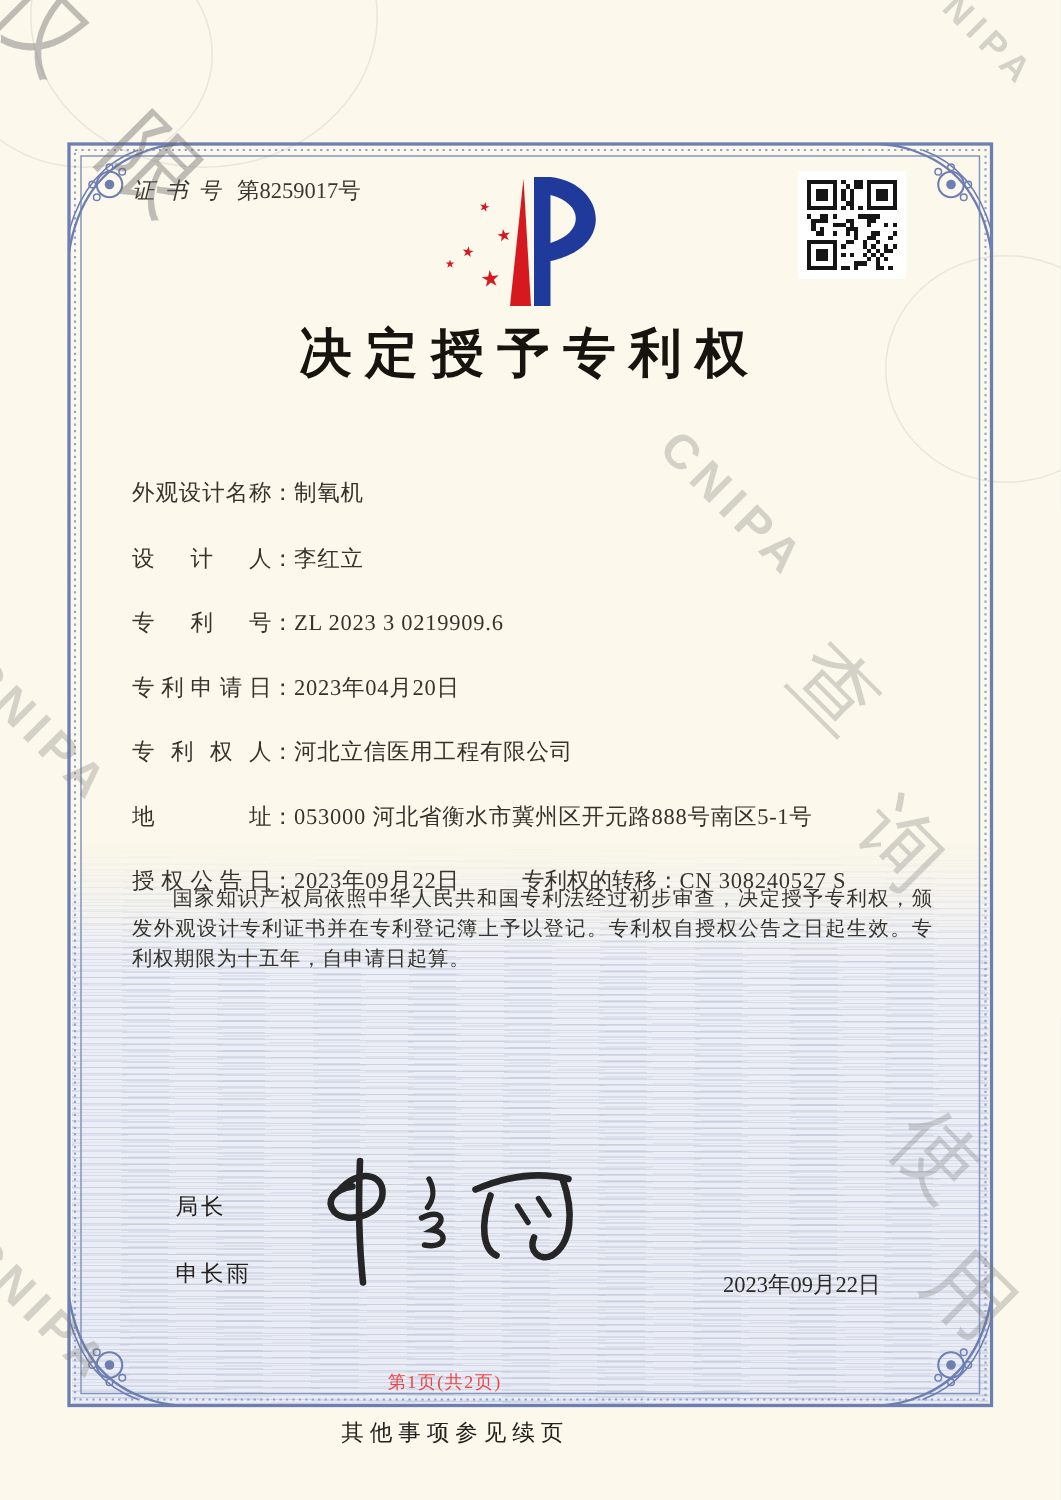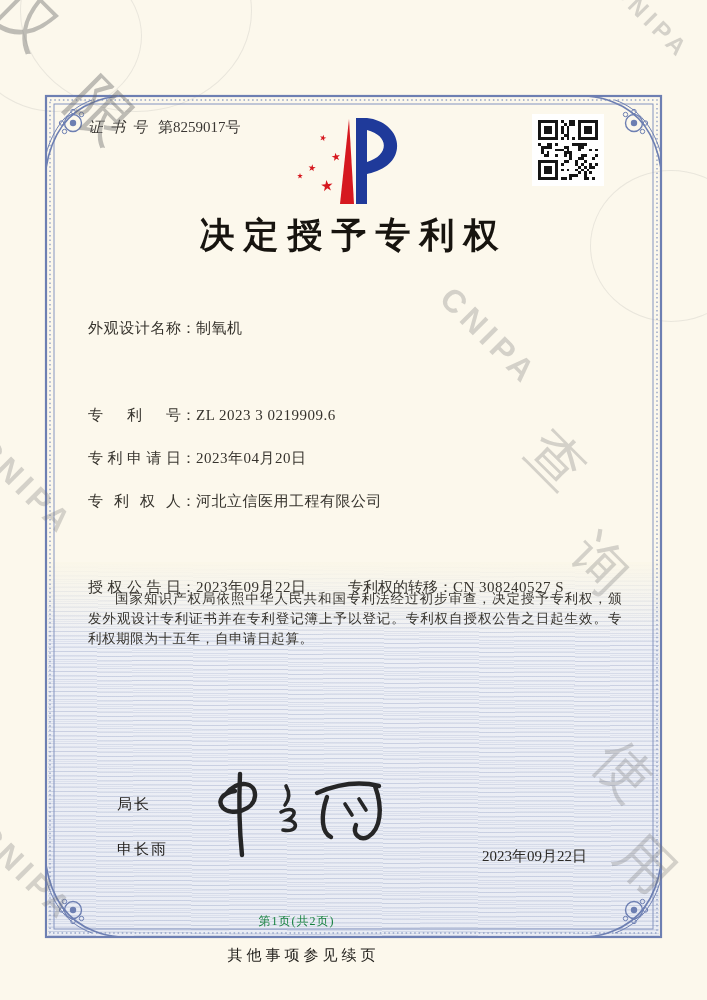--- a/index.html
+++ b/index.html
@@ -53,21 +53,21 @@
   .para{
     position:absolute;left:88px;width:534px;font-size:13.5px;line-height:20px;
     text-indent:2em;color:#36332d;text-align:justify;letter-spacing:.6px;
   }
   
   .sig-title{position:absolute;left:117px;top:795px;font-size:15px;font-family:Liberation Sans, sans-serif;color:#24221f;letter-spacing:2px;}
   .sig-name{position:absolute;left:117px;top:828px;font-size:15px;font-family:"Liberation Sans",sans-serif;color:#24221f;letter-spacing:2px;margin-top:12px;}
   .sig-hand{position:absolute;left:198px;top:766px;}
   .sig-date{position:absolute;left:482px;top:847px;font-size:15px;color:#2c2a26;}
   
-  .page-num{position:absolute;left:0;top:913px;width:593px;text-align:center;font-size:12px;color:#15803d;letter-spacing:1px;}
+  .page-num{position:absolute;left:0;top:913px;width:593px;text-align:center;font-size:12px;color:#ef4444;letter-spacing:1px;}
   .cont-note{position:absolute;left:0;top:946px;width:607px;text-align:center;font-size:15px;color:#23211d;letter-spacing:4px;}
 </style>
 </head>
 <body>
 
 <div class="page">
 
   <div class="arc" style="left:-30px;top:-40px;width:170px;height:150px;"></div>
   <div class="arc" style="left:20px;top:-90px;width:230px;height:200px;"></div>
   <div class="arc" style="left:590px;top:170px;width:160px;height:150px;"></div>
@@ -131,28 +131,34 @@
     <svg id="qr-svg" width="60" height="60" viewBox="0 0 21 21" shape-rendering="crispEdges">
         <path d="M8,0h1v1h-1zM11,0h1v1h-1zM12,0h1v1h-1zM9,1h1v1h-1zM11,1h1v1h-1zM12,1h1v1h-1zM8,2h1v1h-1zM10,2h1v1h-1zM8,3h1v1h-1zM10,3h1v1h-1zM8,4h1v1h-1zM10,4h1v1h-1zM9,5h1v1h-1zM10,5h1v1h-1zM8,6h1v1h-1zM10,6h1v1h-1zM12,6h1v1h-1zM0,8h1v1h-1zM3,8h1v1h-1zM4,8h1v1h-1zM6,8h1v1h-1zM12,8h1v1h-1zM13,8h1v1h-1zM14,8h1v1h-1zM15,8h1v1h-1zM16,8h1v1h-1zM1,9h1v1h-1zM2,9h1v1h-1zM3,9h1v1h-1zM4,9h1v1h-1zM9,9h1v1h-1zM10,9h1v1h-1zM14,9h1v1h-1zM15,9h1v1h-1zM1,10h1v1h-1zM6,10h1v1h-1zM7,10h1v1h-1zM8,10h1v1h-1zM10,10h1v1h-1zM14,10h1v1h-1zM18,10h1v1h-1zM20,10h1v1h-1zM1,11h1v1h-1zM3,11h1v1h-1zM9,11h1v1h-1zM10,11h1v1h-1zM11,11h1v1h-1zM2,12h1v1h-1zM3,12h1v1h-1zM6,12h1v1h-1zM9,12h1v1h-1zM11,12h1v1h-1zM15,12h1v1h-1zM16,12h1v1h-1zM20,12h1v1h-1zM11,13h1v1h-1zM14,13h1v1h-1zM15,13h1v1h-1zM19,13h1v1h-1zM9,14h1v1h-1zM10,14h1v1h-1zM13,14h1v1h-1zM16,14h1v1h-1zM8,15h1v1h-1zM13,15h1v1h-1zM15,15h1v1h-1zM18,15h1v1h-1zM20,15h1v1h-1zM14,16h1v1h-1zM16,16h1v1h-1zM18,16h1v1h-1zM19,16h1v1h-1zM8,17h1v1h-1zM10,17h1v1h-1zM13,17h1v1h-1zM15,17h1v1h-1zM17,17h1v1h-1zM14,18h1v1h-1zM16,18h1v1h-1zM18,18h1v1h-1zM11,19h1v1h-1zM12,19h1v1h-1zM13,19h1v1h-1zM16,19h1v1h-1zM8,20h1v1h-1zM9,20h1v1h-1zM11,20h1v1h-1zM16,20h1v1h-1zM17,20h1v1h-1zM19,20h1v1h-1zM0,0h7v7h-7z M1,1h5v5h-5z M2,2h3v3h-3zM14,0h7v7h-7z M15,1h5v5h-5z M16,2h3v3h-3zM0,14h7v7h-7z M1,15h5v5h-5z M2,16h3v3h-3z" fill="#151515" fill-rule="evenodd"></path>
       </svg>
   </div>
 
   <div class="doc-title">决定授予专利权</div>
 
   <div class="frow" style="top:292px">
     <span class="flabel">外观设计名称</span><span>：</span><span class="fvalue">制氧机</span>
   </div>
+  <div class="frow" style="top:336px">
+    <span class="flabel">设计人</span><span>：</span><span class="fvalue">李红立</span>
+  </div>
   <div class="frow" style="top:379px">
     <span class="flabel">专利号</span><span>：</span><span class="fvalue">ZL 2023 3 0219909.6</span>
   </div>
   <div class="frow" style="top:422px">
     <span class="flabel">专利申请日</span><span>：</span><span class="fvalue">2023年04月20日</span>
   </div>
   <div class="frow" style="top:465px">
     <span class="flabel">专利权人</span><span>：</span><span class="fvalue">河北立信医用工程有限公司</span>
+  </div>
+  <div class="frow" style="top:508px">
+    <span class="flabel">地址</span><span>：</span><span class="fvalue">053000 河北省衡水市冀州区开元路888号南区5-1号</span>
   </div>
   <div class="frow" style="top:551px">
     <span class="flabel">授权公告日</span><span>：</span><span class="fvalue">2023年09月22日</span>
     <span class="grant2">
       <span>专利权的转移</span><span>：</span><span class="fvalue">CN 308240527 S</span>
     </span>
   </div>
 
   <div class="para" style="top:589px">国家知识产权局依照中华人民共和国专利法经过初步审查，决定授予专利权，颁发外观设计专利证书并在专利登记簿上予以登记。专利权自授权公告之日起生效。专利权期限为十五年，自申请日起算。</div>
 

